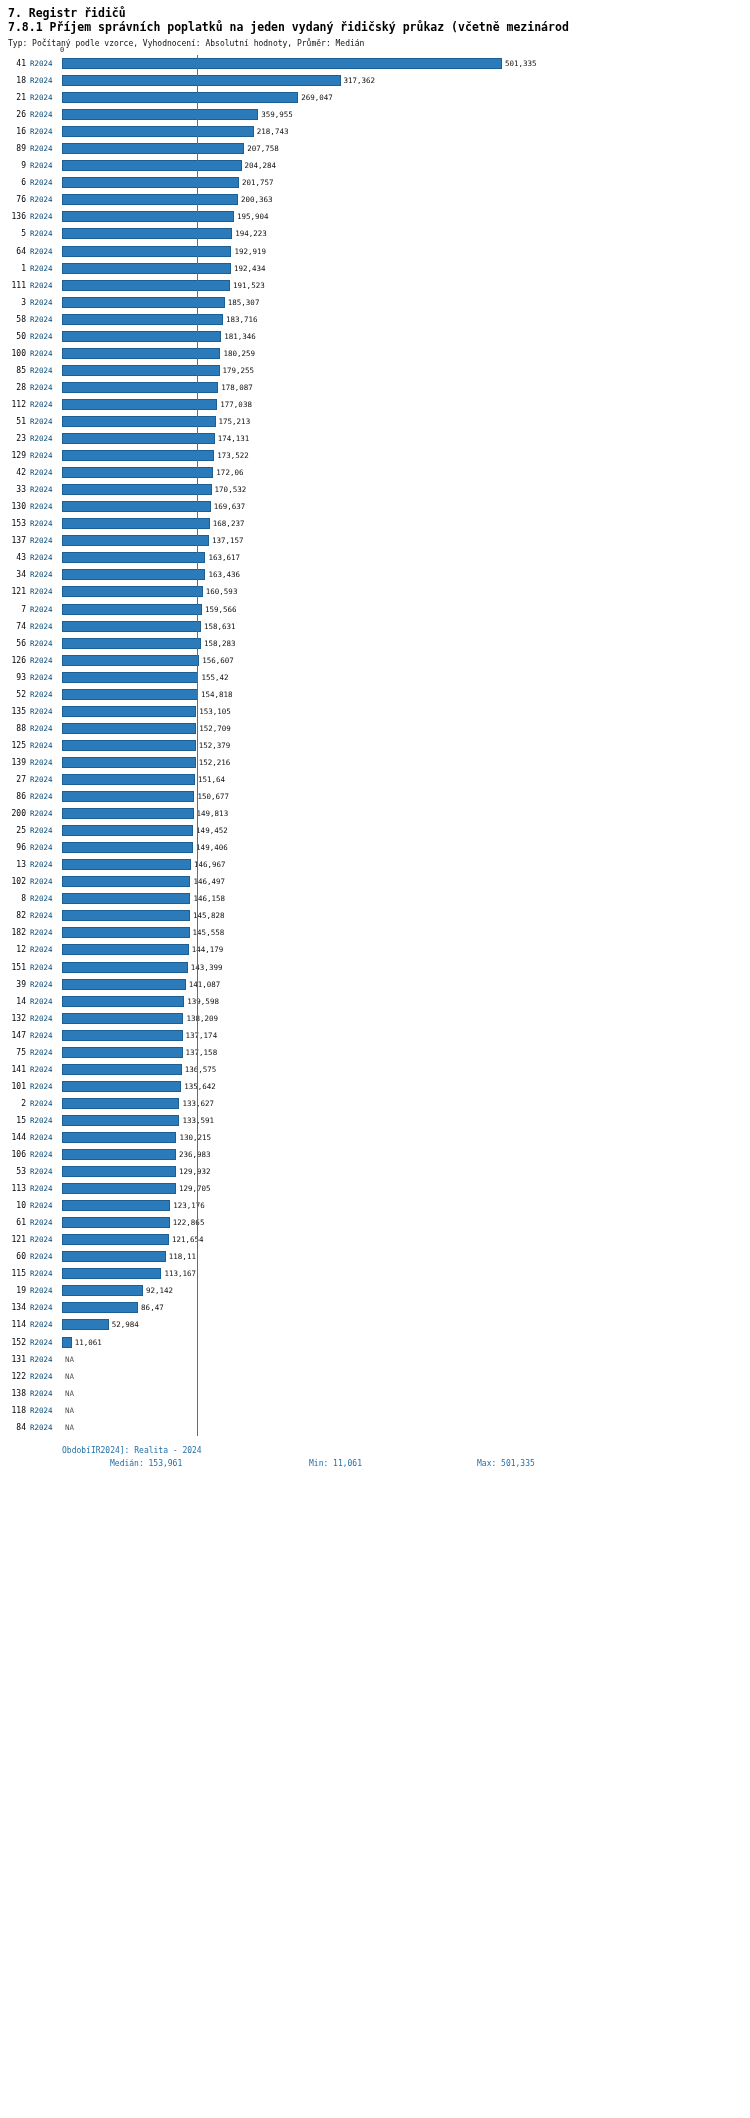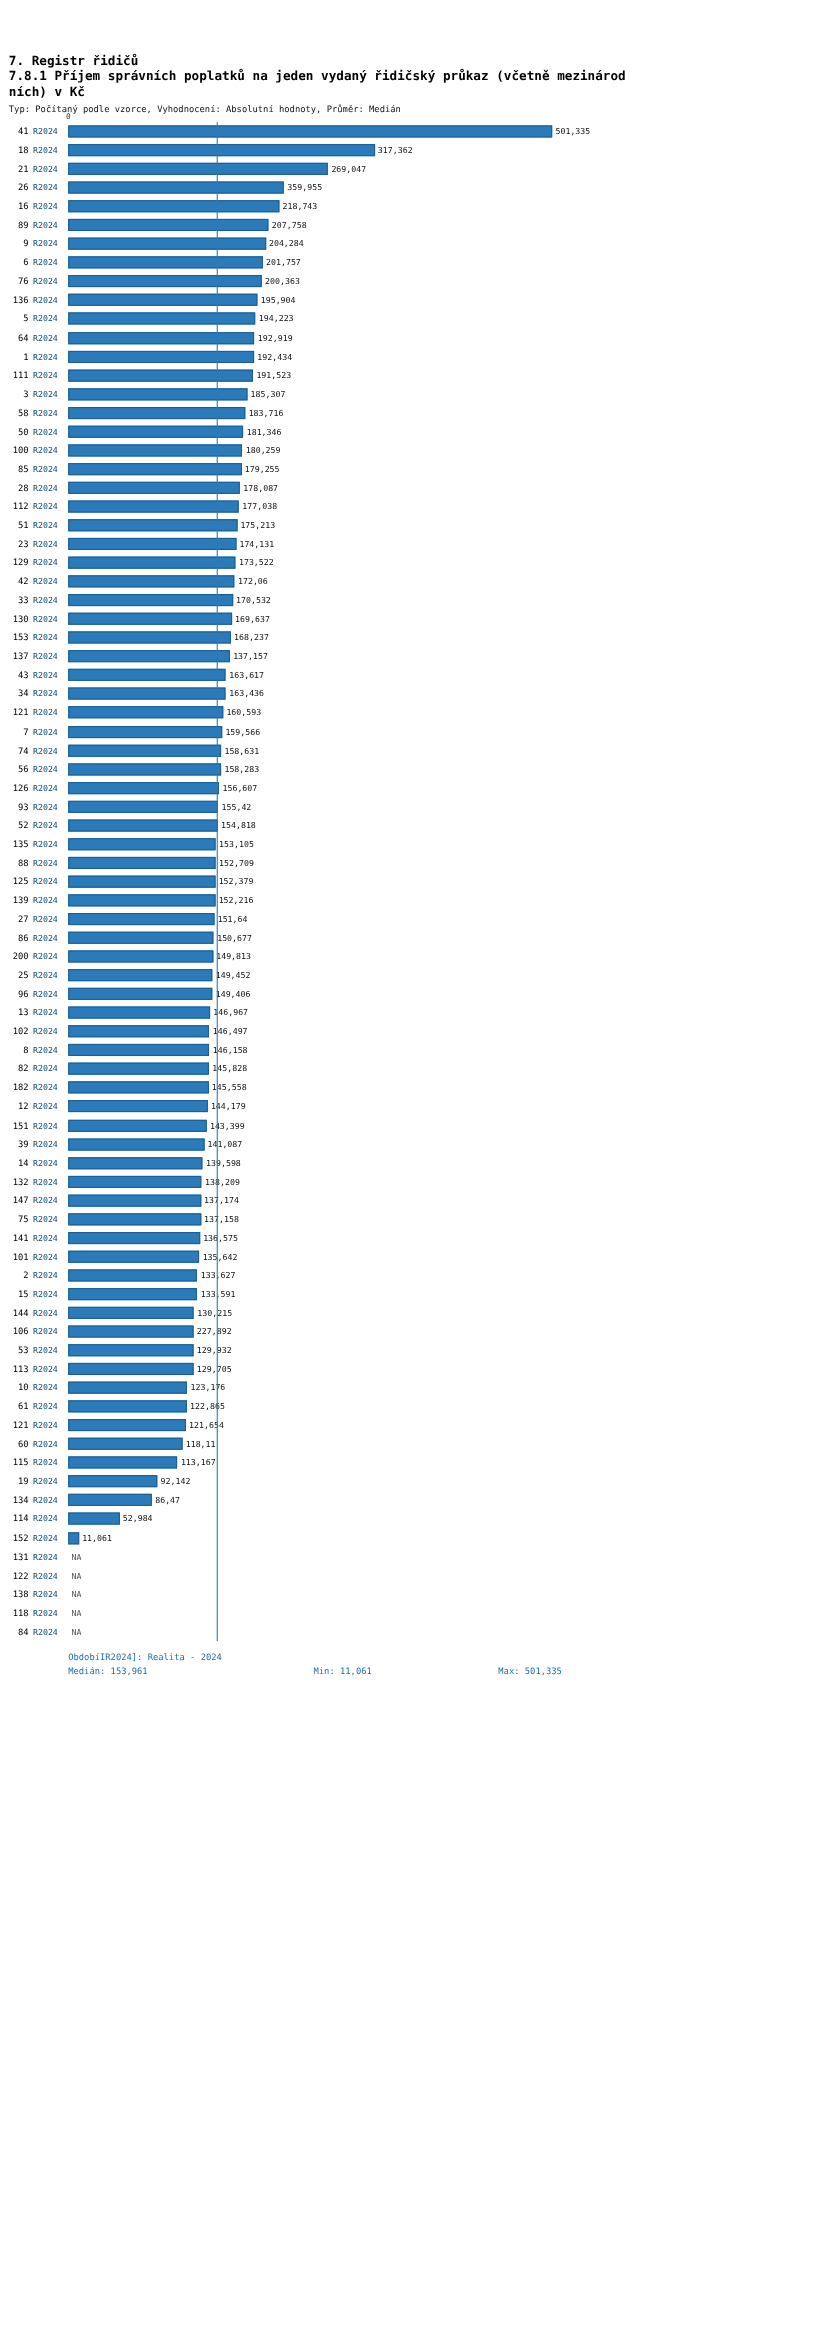--- a/index.html
+++ b/index.html
@@ -10,21 +10,20 @@
   }
   body { width: 750px; }
   .page {
     position: relative;
     width: 750px;
     min-height: 2118px;
     padding: 0;
   }
   .header {
     padding: 6px 8px 0 8px;
-    margin-top: 42px;
   }
   .header .line {
     font-size: 11.5px;
     font-weight: bold;
     color: #000;
     line-height: 14px;
     white-space: pre;
   }
   .subtitle {
     font-size: 8px;
@@ -103,32 +102,31 @@
     margin-top: 10px;
     padding: 0 8px 8px 62px;
     font-size: 8px;
     color: #1f6fa8;
   }
   .footer .l1 { margin-bottom: 4px; }
   .footer .stats {
     display: flex;
   }
   .footer .stats span { display: inline-block; }
-  .st-med { width: 223px; }
+  .st-med { width: 199px; margin-left: 48px; }
   .st-min { width: 168px; }
 </style>
 </head>
 <body>
 
 <div class="page">
 
   <div class="header">
     <div class="line">7. Registr řidičů</div>
     <div class="line">7.8.1 Příjem správních poplatků na jeden vydaný řidičský průkaz (včetně mezinárod</div>
-    <div class="line">ních) v Kč</div>
   </div>
   <div class="subtitle">Typ: Počítaný podle vzorce, Vyhodnocení: Absolutní hodnoty, Průměr: Medián</div>
 
   <div class="chart-wrap">
     <div class="axis-label-top" id="origin-label" style="left: 60px;">0</div>
     <div class="rows" id="rows">
         <div class="row">
           <div class="cat">41</div>
           <div class="series">R2024</div>
           <div class="barzone">
@@ -638,21 +636,21 @@
           <div class="barzone">
             <div class="bar" style="width: 114.4px;"></div>
             <div class="val">130,215</div>
           </div>
         </div>
         <div class="row">
           <div class="cat">106</div>
           <div class="series">R2024</div>
           <div class="barzone">
             <div class="bar" style="width: 113.96px;"></div>
-            <div class="val">227,892</div>
+            <div class="val">236,983</div>
           </div>
         </div>
         <div class="row">
           <div class="cat">53</div>
           <div class="series">R2024</div>
           <div class="barzone">
             <div class="bar" style="width: 113.96px;"></div>
             <div class="val">129,932</div>
           </div>
         </div>

